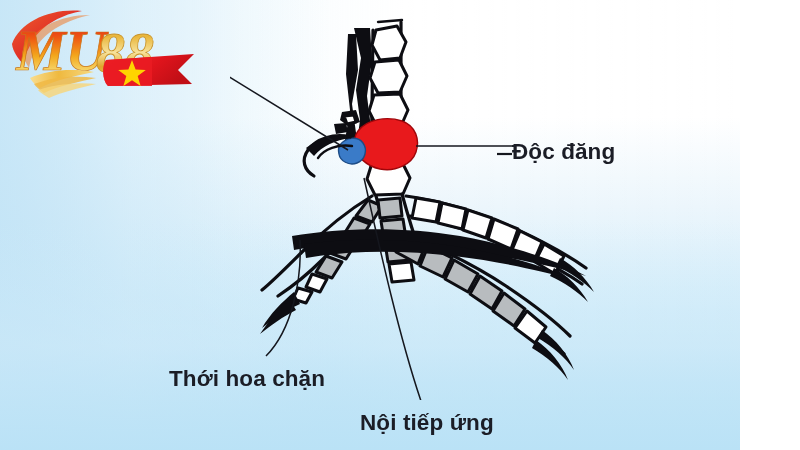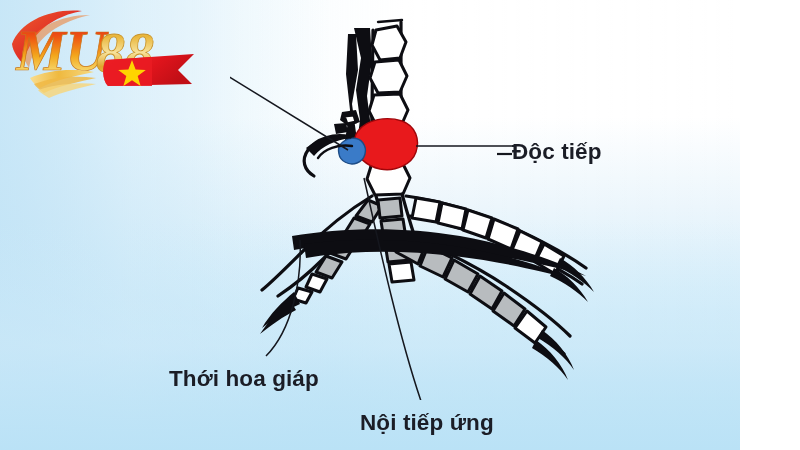--- a/index.html
+++ b/index.html
@@ -302,19 +302,19 @@
       </g>
     </svg>
   </div>
 
   <svg id="leader-ext" style="position:absolute;left:0;top:0;width:800px;height:450px;pointer-events:none;z-index:2;">
     <line x1="516" y1="146" x2="512" y2="146" stroke="#15171e" stroke-width="1.6"></line>
     <line x1="497" y1="154" x2="512" y2="154" stroke="#15171e" stroke-width="2.2"></line>
   </svg>
 
 
-  <div class="label" id="label-doc-giap">Độc tiếp</div>
-
-  <div class="label" id="label-thoi-hoa-dang">Thới hoa giáp</div>
+  <div class="label" id="label-doc-giap">Độc đăng</div>
+
+  <div class="label" id="label-thoi-hoa-dang">Thới hoa chặn</div>
 
   <div class="label" id="label-noi-tiep-ung">Nội tiếp ứng</div>
 
 </div>
 
 </body></html>

